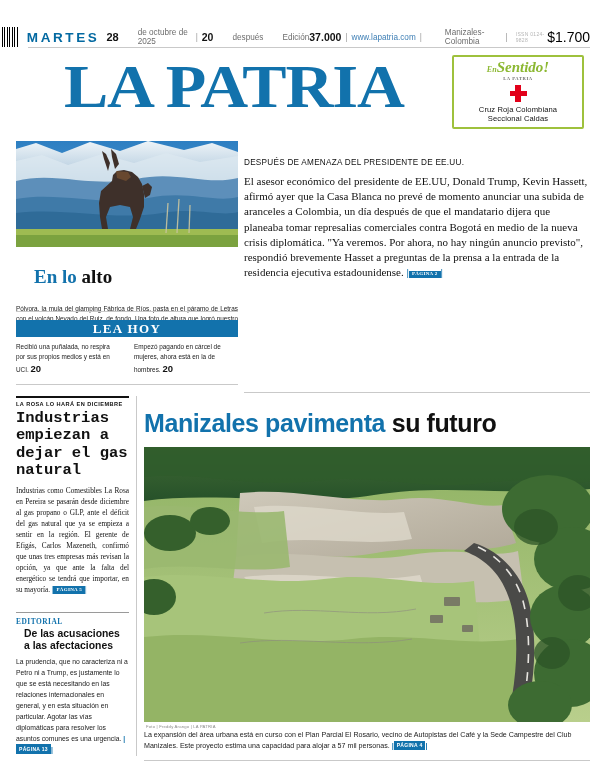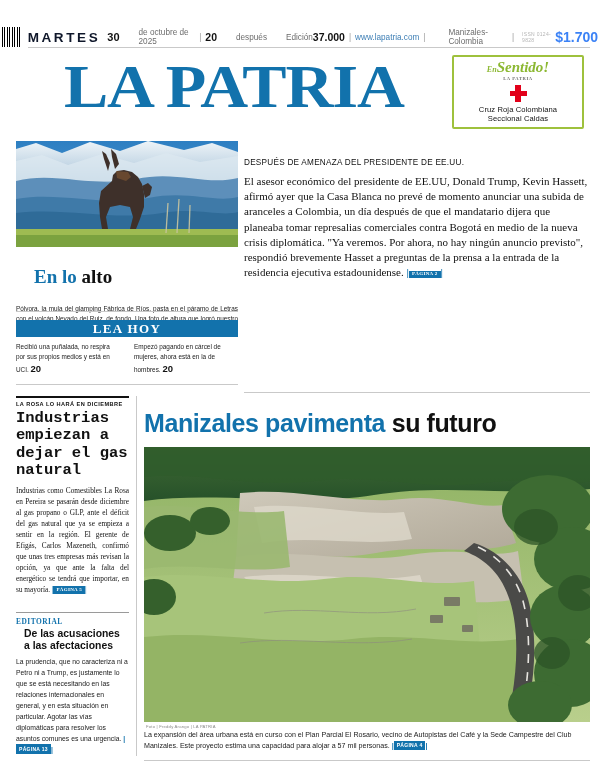--- a/index.html
+++ b/index.html
@@ -3,28 +3,28 @@
 <meta charset="utf-8">
 <style>
   html,body{margin:0;padding:0;background:#b9b9b9;}
   body{font-family:"Liberation Sans",sans-serif;}
   #page{position:relative;width:600px;height:782px;background:#ffffff;overflow:hidden;}
 
   
   .topbar{position:absolute;left:0;top:26px;width:600px;height:22px;display:flex;align-items:center;}
   .barcode-top{width:22px;height:20px;margin-left:2px;
     background:repeating-linear-gradient(90deg,#000 0 1px,#fff 1px 2px,#000 2px 3.4px,#fff 3.4px 5px);}
-  .tb-day{color:#0f172a;font-weight:bold;font-size:13.5px;letter-spacing:2.6px;margin-left:8px;}
+  .tb-day{color:#0369a1;font-weight:bold;font-size:13.5px;letter-spacing:2.6px;margin-left:8px;}
   .tb-date-strong{color:#111;font-weight:bold;font-size:11px;margin-left:7px;}
   .tb-dim{color:#6d6d6d;font-size:8.2px;margin-left:19px;}
   .tb-sep{color:#9a9a9a;font-size:8.2px;margin:0 4px;}
   .tb-b{color:#111;font-weight:bold;font-size:10.5px;}
   .tb-web{color:#3e7fb5;font-size:8.2px;}
   .tb-issn{color:#b5b5b5;font-size:5px;letter-spacing:.3px;margin-left:4px;}
-  .tb-price{margin-left:auto;margin-right:2px;color:#3b82f6;font-weight:bold;font-size:14px;}
+  .tb-price{margin-left:auto;margin-right:10px;color:#000000;font-weight:normal;font-size:14px;}
   .rule-top{position:absolute;left:28px;top:47px;width:562px;height:1px;background:#c9c9c9;}
 
   
   .masthead{position:absolute;left:34px;top:55px;width:400px;height:62px;
     display:flex;align-items:center;justify-content:center;}
   .masthead span{font-family:"Liberation Serif",serif;font-weight:bold;font-size:62px;
     color:#1272ac;letter-spacing:-1px;line-height:1;white-space:nowrap;
     transform:scaleX(1.07);transform-origin:center;}
 
   
@@ -110,21 +110,21 @@
   .rule-bot{position:absolute;left:144px;top:760px;width:446px;height:1px;background:#c9c9c9;}
 </style>
 </head>
 <body>
 
 <div id="page">
 
   <div class="topbar">
     <div class="barcode-top"></div>
     <span class="tb-day">MARTES</span>
-    <span class="tb-date-strong">30</span>
+    <span class="tb-date-strong">28</span>
     <span class="tb-dim">de octubre de 2025</span>
     <span class="tb-sep">|</span>
     <span class="tb-b">20</span>
     <span class="tb-dim">después</span>
     <span class="tb-dim">Edición</span>
     <span class="tb-b">37.000</span>
     <span class="tb-sep">|</span>
     <span class="tb-web">www.lapatria.com</span>
     <span class="tb-sep">|</span>
     <span class="tb-dim">Manizales-Colombia</span>

